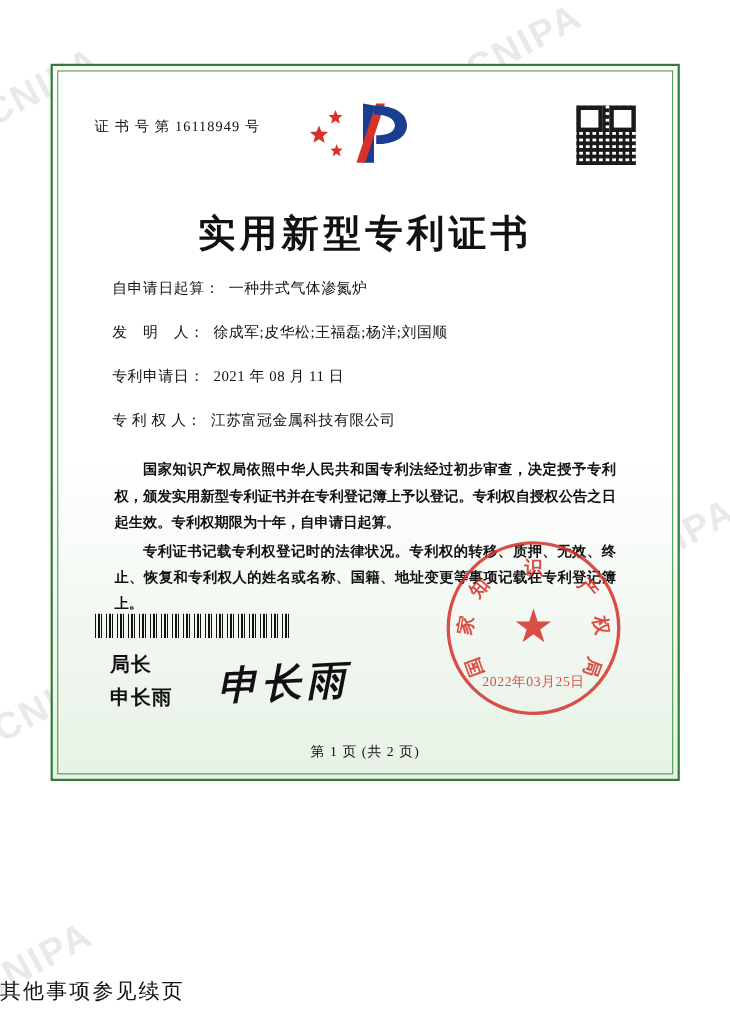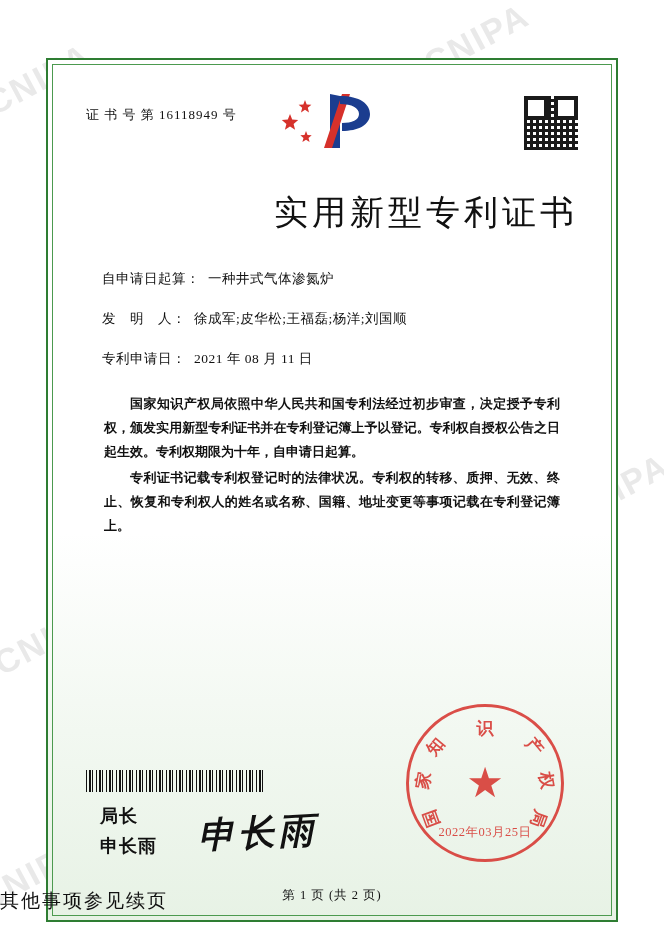--- a/index.html
+++ b/index.html
@@ -33,21 +33,21 @@
     transform: rotate(-28deg);
     white-space: nowrap;
   }
 
   
   .certificate {
     position: absolute;
     left: 46px;
     top: 58px;
     width: 572px;
-    height: 864px;
+    height: 652px;
     background: linear-gradient(180deg, #ffffff 0%, #ffffff 55%, #f2f8f1 78%, #e7f2e5 100%);
     border: 2px solid #2e7d32;
     box-sizing: border-box;
     z-index: 1;
   }
   .certificate::after {
     content: "";
     position: absolute;
     inset: 4px;
     border: 1px solid #4c9a4f;
@@ -102,27 +102,27 @@
     position: absolute;
     width: 16px; height: 16px;
     border: 4px solid #1a1a1a;
     background: #fff;
   }
   .qr::before { left: 0; top: 0; }
   .qr::after  { right: 0; top: 0; }
 
   
   .cert-title {
-    text-align: right;
+    text-align: center;
     font-size: 34px;
-    font-weight: normal;
+    font-weight: bold;
     letter-spacing: 4px;
     color: #111;
     margin-top: 8px;
-    margin-bottom: 34px;
+    margin-bottom: 17px;
     font-family: "Liberation Serif", serif;
   }
 
   
   .fields { padding: 0 16px; }
   .field-row {
     display: flex;
     align-items: baseline;
     font-size: 13.5px;
     color: #111;
@@ -307,20 +307,24 @@
         <span class="field-label">发　明　人：</span>
         <span class="field-value">徐成军;皮华松;王福磊;杨洋;刘国顺</span>
       </div>
 
 
       <div class="field-row">
         <span class="field-label">专利申请日：</span>
         <span class="field-value">2021 年 08 月 11 日</span>
       </div>
 
+      <div class="field-row">
+        <span class="field-label">专 利 权 人：</span>
+        <span class="field-value">江苏富冠金属科技有限公司</span>
+      </div>
 
 
 
     </div>
 
     <div class="paragraphs">
       <p>国家知识产权局依照中华人民共和国专利法经过初步审查，决定授予专利权，颁发实用新型专利证书并在专利登记簿上予以登记。专利权自授权公告之日起生效。专利权期限为十年，自申请日起算。</p>
       <p>专利证书记载专利权登记时的法律状况。专利权的转移、质押、无效、终止、恢复和专利权人的姓名或名称、国籍、地址变更等事项记载在专利登记簿上。</p>
     </div>
 

